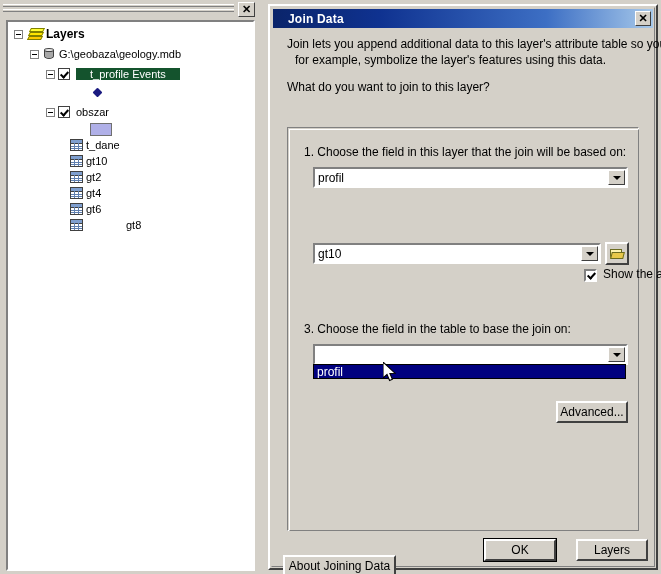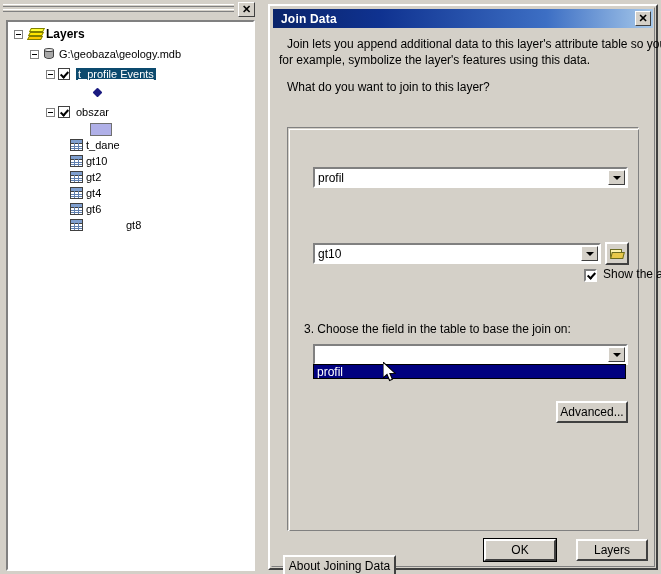--- a/index.html
+++ b/index.html
@@ -154,24 +154,23 @@
     position:absolute; top:3px; bottom:0; width:1px; background:#6080b0;
   }
   .ic-table .v1{ left:3px;} .ic-table .v2{ left:7px;}
   .ic-table .h1,.ic-table .h2{
     position:absolute; left:0; right:0; height:1px; background:#6080b0;
   }
   .ic-table .h1{ top:6px;} .ic-table .h2{ top:8px;}
 
   
   .sel {
-    background: #0c4a6e;
+    background: #14532d;
     color: #ffffff;
-    padding: 0 2px;
-    text-decoration: underline;
+    padding: 0 14px;
   }
 
   
   .sym-point {
     width: 7px; height: 7px;
     background: #1a1a80;
     transform: rotate(45deg);
     border-radius: 1px;
   }
   
@@ -200,21 +199,21 @@
   #dlg-titlebar {
     position: absolute;
     left: 3px; top: 3px;
     width: 380px; height: 19px;
     background: linear-gradient(to right, #0a246a 0%, #0f3290 28%, #3d6fc4 72%, #a6c8ea 100%);
     display: flex; align-items: center;
   }
   #dlg-title {
     color: #ffffff;
     font: bold 12px "Liberation Sans", sans-serif;
-    margin-left: 8px;
+    margin-left: 15px;
     letter-spacing: 0.2px;
   }
   #dlg-close {
     position: absolute;
     right: 2px; top: 2px;
     width: 16px; height: 15px;
     background: #d4d0c8;
     border: 1px solid;
     border-color: #ffffff #404040 #404040 #ffffff;
     box-sizing: border-box;
@@ -500,27 +499,28 @@
     <div id="dlg-inner-edge"></div>
 
     <div id="dlg-titlebar">
       <span id="dlg-title">Join Data</span>
       <div id="dlg-close">
         <span class="xg">✕</span>
       </div>
     </div>
 
     <div class="dlg-text" style="left:17px; top:31px;">Join lets you append additional data to this layer's attribute table so you can,</div>
-    <div class="dlg-text" style="left:9px; top:47px;">for example, symbolize the layer's features using this data.</div>
+    <div class="dlg-text" style="left:25px; top:47px;">for example, symbolize the layer's features using this data.</div>
 
     <div class="dlg-text" style="left:17px; top:74px;">What do you want to join to this layer?</div>
 
 
     <div id="groupbox"></div>
 
+    <div class="dlg-text" style="left:34px; top:139px;">1.  Choose the field in this layer that the join will be based on:</div>
     <div class="combo" style="left:43px; top:161px; width:315px; height:21px;">
       <span class="cval">profil</span>
       <span class="arrowbtn"></span>
     </div>
 
     <div class="combo" style="left:43px; top:237px; width:288px; height:21px;">
       <span class="cval">gt10</span>
       <span class="arrowbtn"></span>
     </div>
 

